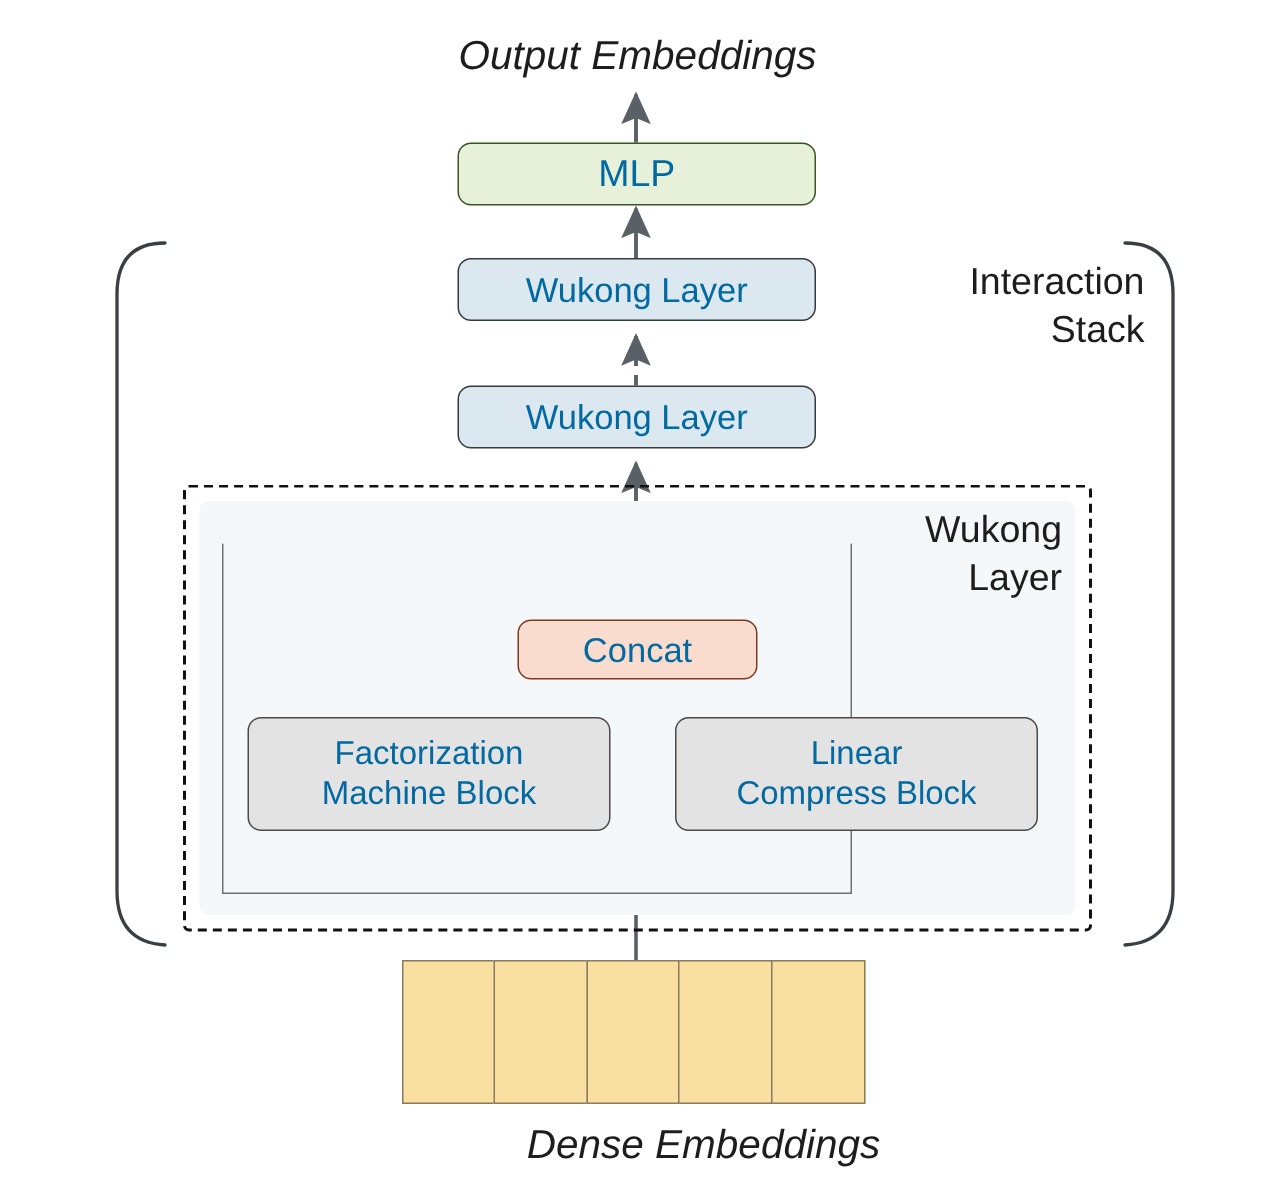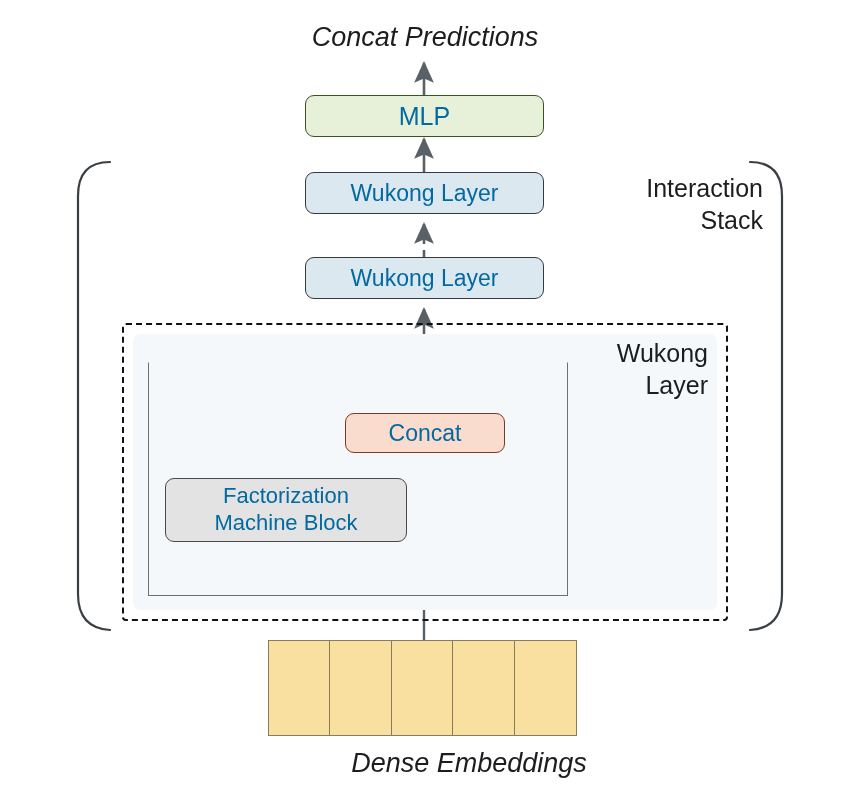--- a/index.html
+++ b/index.html
@@ -67,21 +67,21 @@
     border-color: #3a3f6b;
     font-size: 23px;
   }
   .node-concat {
     left: 345px; top: 413px; width: 160px; height: 40px;
     background: #fadcce;
     border-color: #7c3a21;
     font-size: 23px;
   }
   .node-fm {
-    left: 165px; top: 478px; width: 242px; height: 64px;
+    left: 165px; top: 478px; width: 242px; height: 76px;
     background: #e3e3e3;
     border-color: #4a4a4a;
     font-size: 22px;
   }
   .node-lc {
     left: 450px; top: 478px; width: 242px; height: 76px;
     background: #e3e3e3;
     border-color: #4a4a4a;
     font-size: 22px;
   }
@@ -210,30 +210,32 @@
   <div class="node node-wukong">Wukong Layer</div>
 
   <div class="node node-wukong2">Wukong Layer</div>
 
 
   <div class="node node-concat">Concat</div>
 
   <div class="node node-fm">Factorization
 Machine Block</div>
 
+  <div class="node node-lc">Linear
+Compress Block</div>
 
   <div class="emb-row">
     <div class="emb-cell"></div>
     <div class="emb-cell"></div>
     <div class="emb-cell"></div>
     <div class="emb-cell"></div>
     <div class="emb-cell"></div>
   </div>
 
-  <div class="label label-output">Concat Predictions</div>
+  <div class="label label-output">Output Embeddings</div>
 
   <div class="label label-dense">Dense Embeddings</div>
 
   <div class="label label-interaction">Interaction
 Stack</div>
 
   <div class="label label-wukong-inner">Wukong
 Layer</div>
 
 </div>

